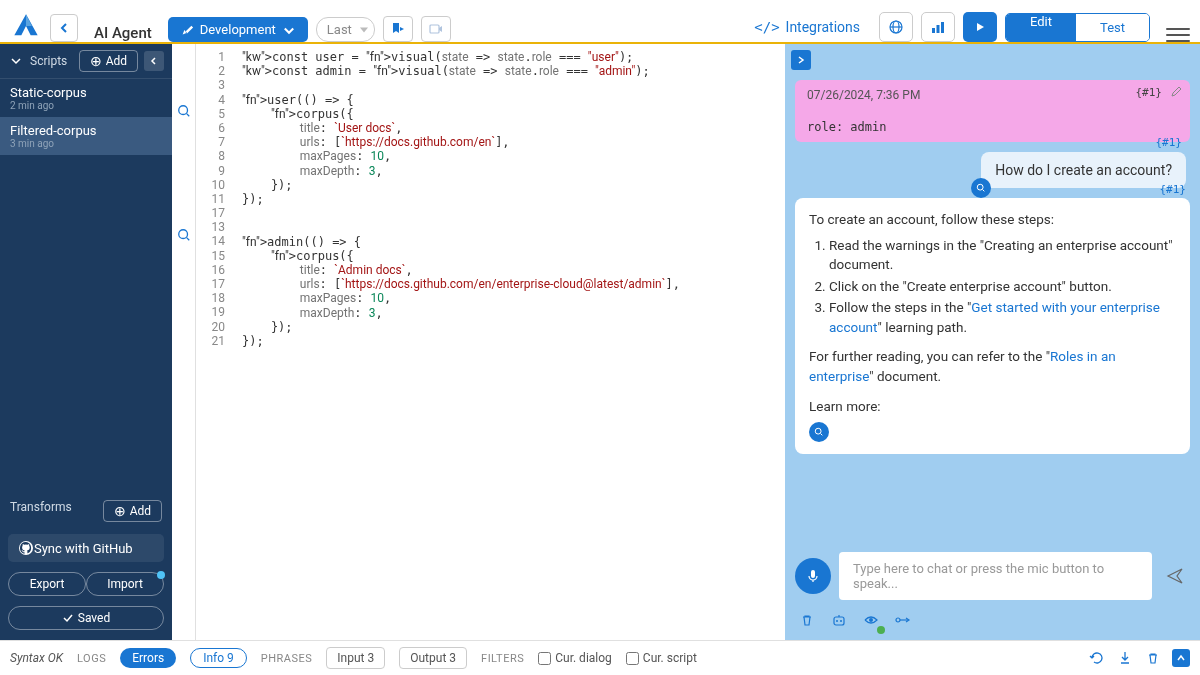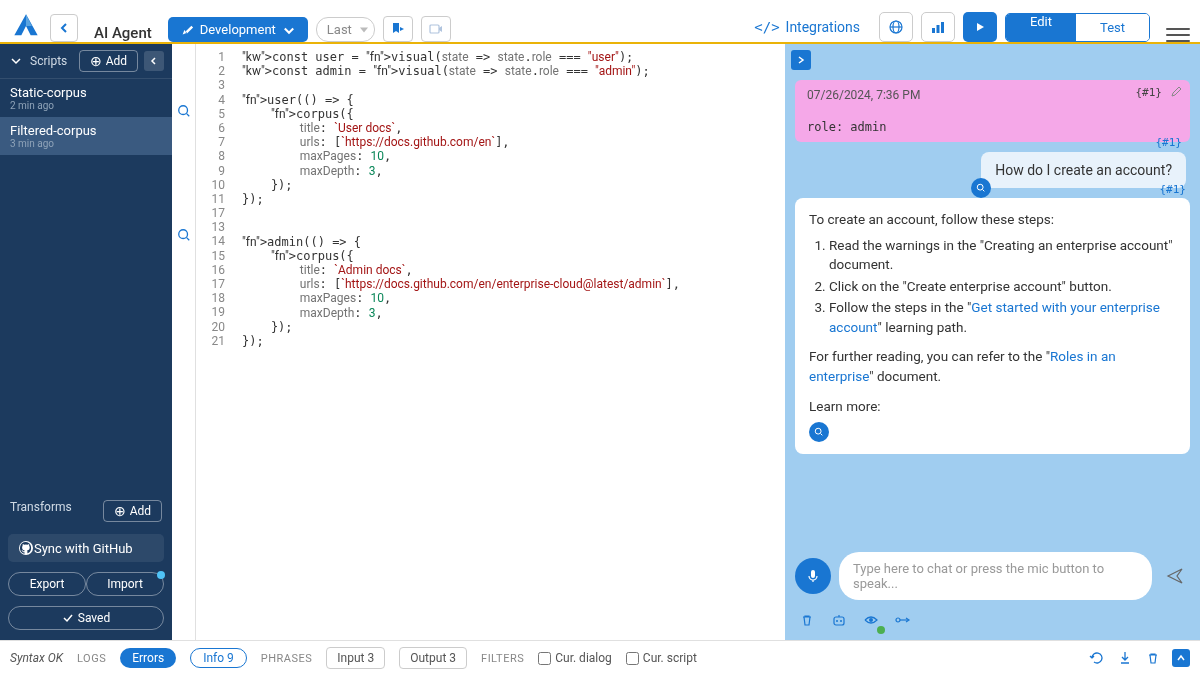--- a/index.html
+++ b/index.html
@@ -65,21 +65,21 @@
 .agent-msg{background:#fff;border-radius:8px;padding:12px 14px;position:relative;font-size:13.5px;line-height:1.45}
 .agent-badge{position:absolute;top:-16px;right:4px;font-size:11px;color:#1976d2;font-family:monospace}
 .agent-msg ol{margin:6px 0 10px 20px}
 .agent-msg ol li{margin-bottom:2px}
 .lnk{color:#1976d2}
 .learn-row{display:flex;align-items:center;gap:10px;margin-top:10px}
 .learn-pill{background:#eef5fc;border-radius:5px;padding:6px 10px;display:flex;align-items:center;gap:6px;color:#1976d2;font-size:13px}
 .agent-mic{width:20px;height:20px;background:#1976d2;border-radius:50%;display:flex;align-items:center;justify-content:center;margin-top:6px}
 .chat-input-row{display:flex;align-items:center;gap:8px;padding:8px 10px}
 .mic-btn{width:36px;height:36px;background:#1976d2;border-radius:50%;display:flex;align-items:center;justify-content:center}
-.chat-input{flex:1;background:#fff;border-radius:20px;padding:9px 14px;font-size:13px;color:#999}
+.chat-input{flex:1;background:#fff;border-radius:4px;padding:9px 14px;font-size:13px;color:#999}
 .send-btn{width:30px;height:30px;display:flex;align-items:center;justify-content:center;color:#555}
 .chat-icons{display:flex;gap:8px;padding:0 10px 8px;align-items:center}
 .chat-icons .ci{width:24px;height:24px;display:flex;align-items:center;justify-content:center;color:#1976d2}
 .chat-icons .ci.trash{color:#1976d2}
 .chat-icons .ci.eye{position:relative}
 .eye-dot{position:absolute;bottom:-2px;right:-2px;width:8px;height:8px;background:#4caf50;border-radius:50%}
 .bottombar{height:35px;border-top:1px solid #e0e0e0;display:flex;align-items:center;padding:0 10px;gap:14px;font-size:12px;color:#555}
 .syntax-ok{font-style:italic}
 .logs-label{color:#888;font-size:11px;letter-spacing:0.5px}
 .err-pill{background:#1976d2;color:#fff;border-radius:11px;padding:3px 12px;font-size:12px}

